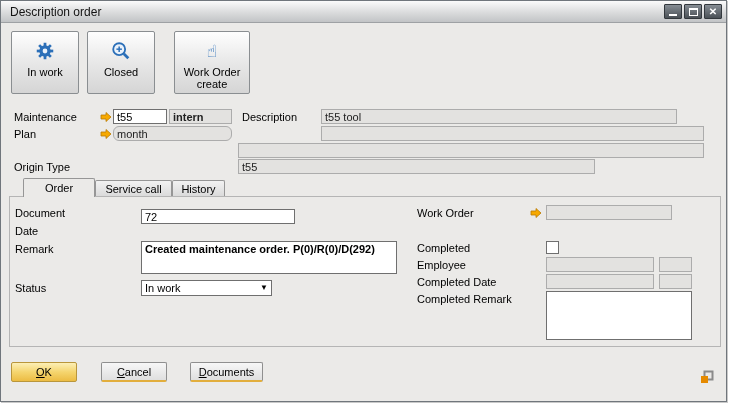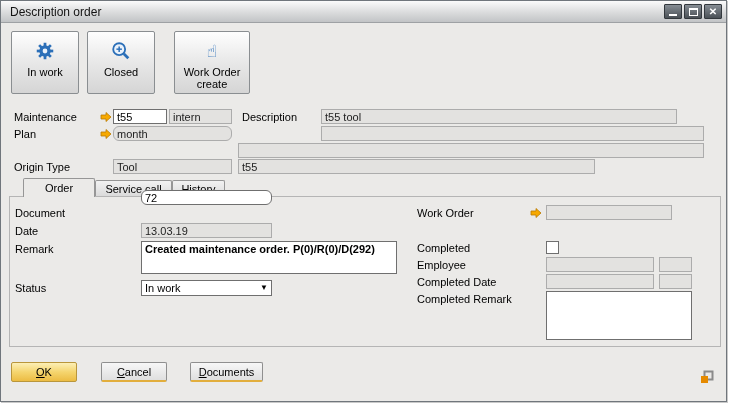--- a/index.html
+++ b/index.html
@@ -159,56 +159,54 @@
     <span class="tb-label">Work Order create</span>
   </div>
 
   <span class="lbl" style="left:13px;top:110px;">Maintenance</span>
   <span class="arrow-link" style="left:99px;top:110px;">
     <svg width="12" height="12" viewBox="0 0 12 11">
       <path d="M1 3.5 H6 V1 L11 5.5 L6 10 V7.5 H1 Z" fill="#F7A900" stroke="#B97800" stroke-width="0.8"></path>
     </svg>
   </span>
   <input class="fed" style="left: 112px; top: 108px; width: 54px;" value="t55">
-  <div class="fro" style="left:168px;top:108px;width:63px;">intern</div>
+  <div class="fro" style="left:168px;top:108px;width:63px;font-weight:bold;">intern</div>
   <span class="lbl" style="left:241px;top:110px;">Description</span>
   <div class="fro" style="left:320px;top:108px;width:356px;">t55 tool</div>
 
   <span class="lbl" style="left:13px;top:127px;">Plan</span>
   <span class="arrow-link" style="left:99px;top:127px;">
     <svg width="12" height="12" viewBox="0 0 12 11">
       <path d="M1 3.5 H6 V1 L11 5.5 L6 10 V7.5 H1 Z" fill="#F7A900" stroke="#B97800" stroke-width="0.8"></path>
     </svg>
   </span>
   <div class="fro" style="left:112px;top:125px;width:119px;border-radius:6px;">month</div>
   <div class="fro" style="left:320px;top:125px;width:383px;"></div>
 
   <div class="fro" style="left:237px;top:142px;width:466px;"></div>
 
   <span class="lbl" style="left:13px;top:160px;">Origin Type</span>
-  <div class="fro" style="left:112px;top:158px;width:119px;">Tool</div>
   <div class="fro" style="left:237px;top:158px;width:357px;">t55</div>
 
   <div class="tab active" style="left:22px;top:177px;width:72px;height:19px;">
     <span>Order</span>
   </div>
   <div class="tab" style="left:94px;top:179px;width:77px;height:17px;">
     <span>Service call</span>
   </div>
   <div class="tab" style="left:171px;top:179px;width:53px;height:17px;">
     <span>History</span>
   </div>
 
   <div class="groupbox"></div>
 
   <span class="lbl" style="left:14px;top:206px;z-index:4;">Document</span>
-  <input class="fed" style="left: 140px; top: 189px; width: 131px; z-index: 4; border-radius: 6px;" value="72">
+  <input class="fed" style="left: 140px; top: 208px; width: 154px; z-index: 4;" value="72">
 
   <span class="lbl" style="left:14px;top:224px;z-index:4;">Date</span>
-  <div class="fro" style="left:140px;top:222px;width:131px;z-index:4;">13.03.19</div>
 
   <span class="lbl" style="left:14px;top:242px;z-index:4;">Remark</span>
   <textarea class="fed" style="left: 140px; top: 240px; width: 256px; height: 33px; z-index: 4; font-weight: bold;">Created maintenance order. P(0)/R(0)/D(292)</textarea>
 
   <span class="lbl" style="left:14px;top:281px;z-index:4;">Status</span>
   <div class="combo" style="left:140px;top:279px;width:131px;z-index:4;">
     <span>In work</span>
     <span class="combo-arrow">▼</span>
   </div>
 

